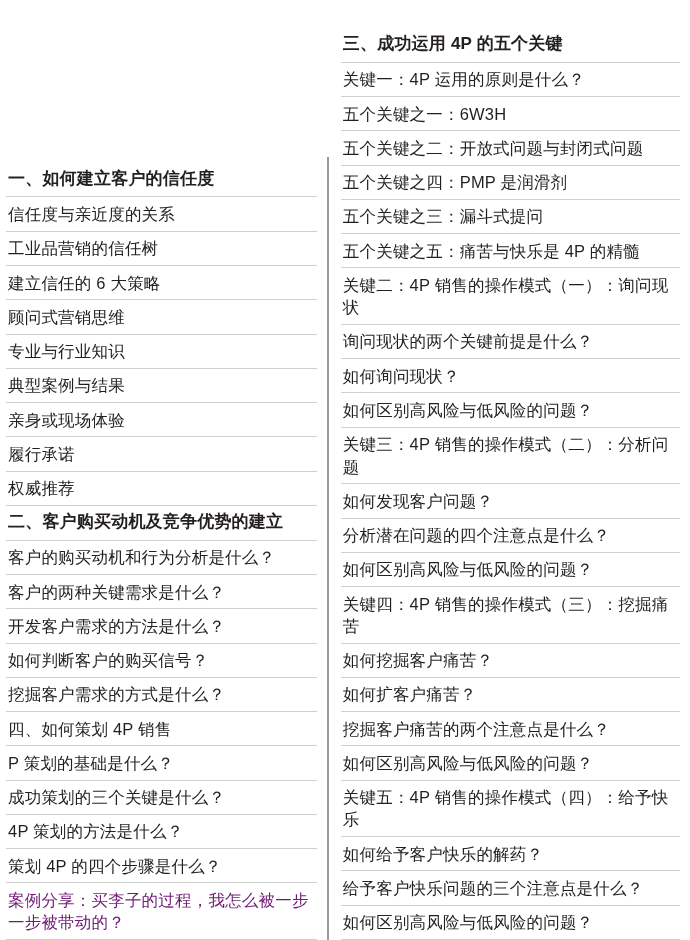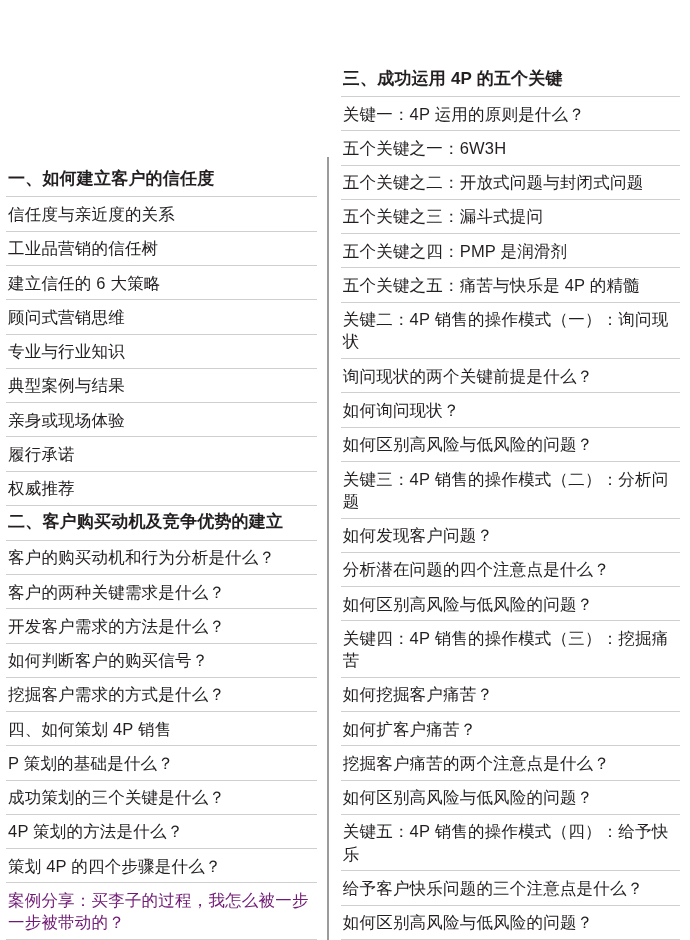--- a/index.html
+++ b/index.html
@@ -135,26 +135,26 @@
     <div class="item">
         <span class="txt">关键一：4P 运用的原则是什么？</span>
       </div>
     <div class="item">
         <span class="txt">五个关键之一：6W3H</span>
       </div>
     <div class="item">
         <span class="txt">五个关键之二：开放式问题与封闭式问题</span>
       </div>
     <div class="item">
+        <span class="txt">五个关键之四：PMP 是润滑剂</span>
+      </div>
+    <div class="item">
         <span class="txt">五个关键之三：漏斗式提问</span>
       </div>
     <div class="item">
-        <span class="txt">五个关键之四：PMP 是润滑剂</span>
-      </div>
-    <div class="item">
         <span class="txt">五个关键之五：痛苦与快乐是 4P 的精髓</span>
       </div>
     <div class="item">
         <span class="txt">关键二：4P 销售的操作模式（一）：询问现状</span>
       </div>
     <div class="item">
         <span class="txt">询问现状的两个关键前提是什么？</span>
       </div>
     <div class="item">
         <span class="txt">如何询问现状？</span>
@@ -184,20 +184,23 @@
         <span class="txt">如何扩客户痛苦？</span>
       </div>
     <div class="item">
         <span class="txt">挖掘客户痛苦的两个注意点是什么？</span>
       </div>
     <div class="item">
         <span class="txt">如何区别高风险与低风险的问题？</span>
       </div>
     <div class="item">
         <span class="txt">关键五：4P 销售的操作模式（四）：给予快乐</span>
+      </div>
+    <div class="item">
+        <span class="txt">如何给予客户快乐的解药？</span>
       </div>
     <div class="item">
         <span class="txt">给予客户快乐问题的三个注意点是什么？</span>
       </div>
     <div class="item last-no-border">
         <span class="txt">如何区别高风险与低风险的问题？</span>
       </div>
   </div>
 </div>
 

